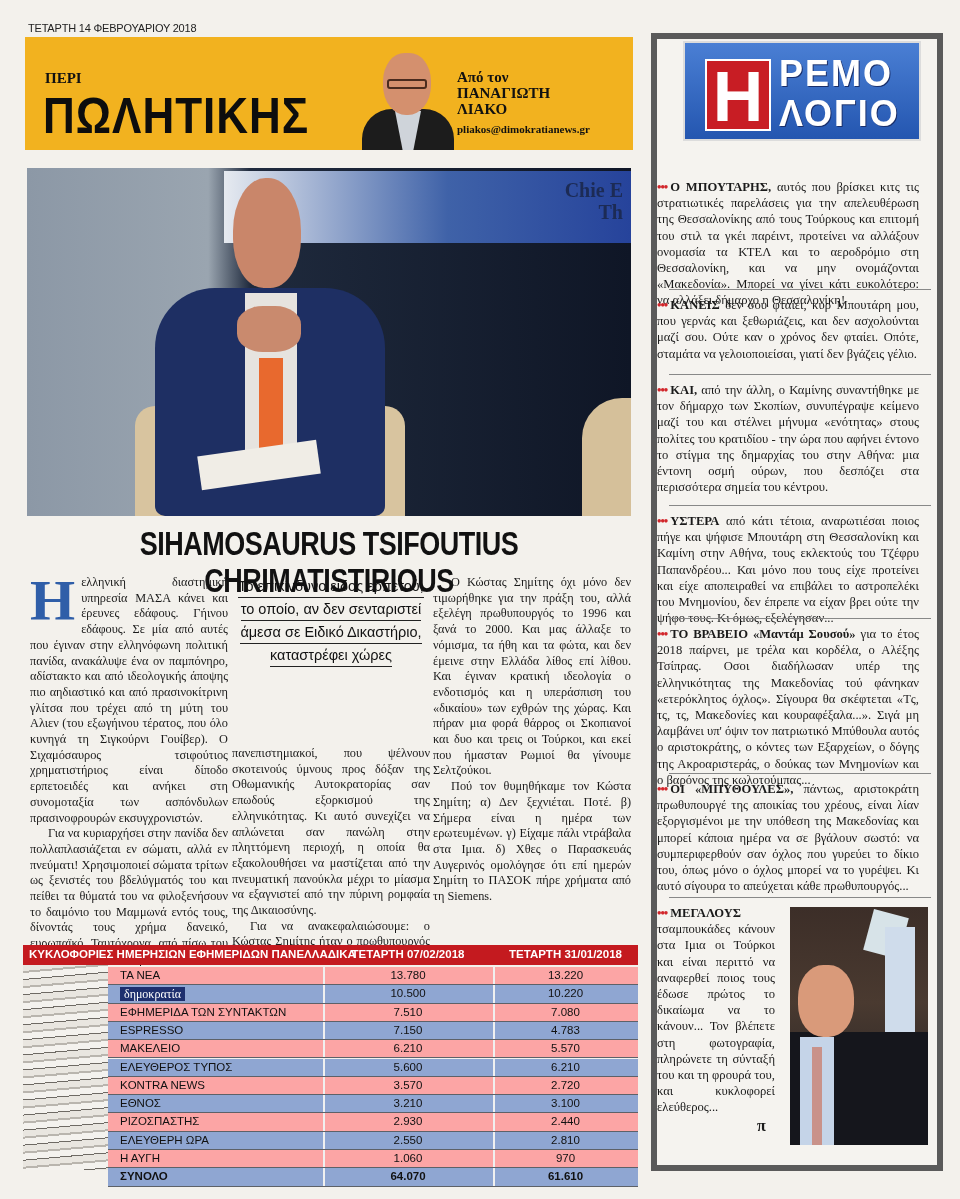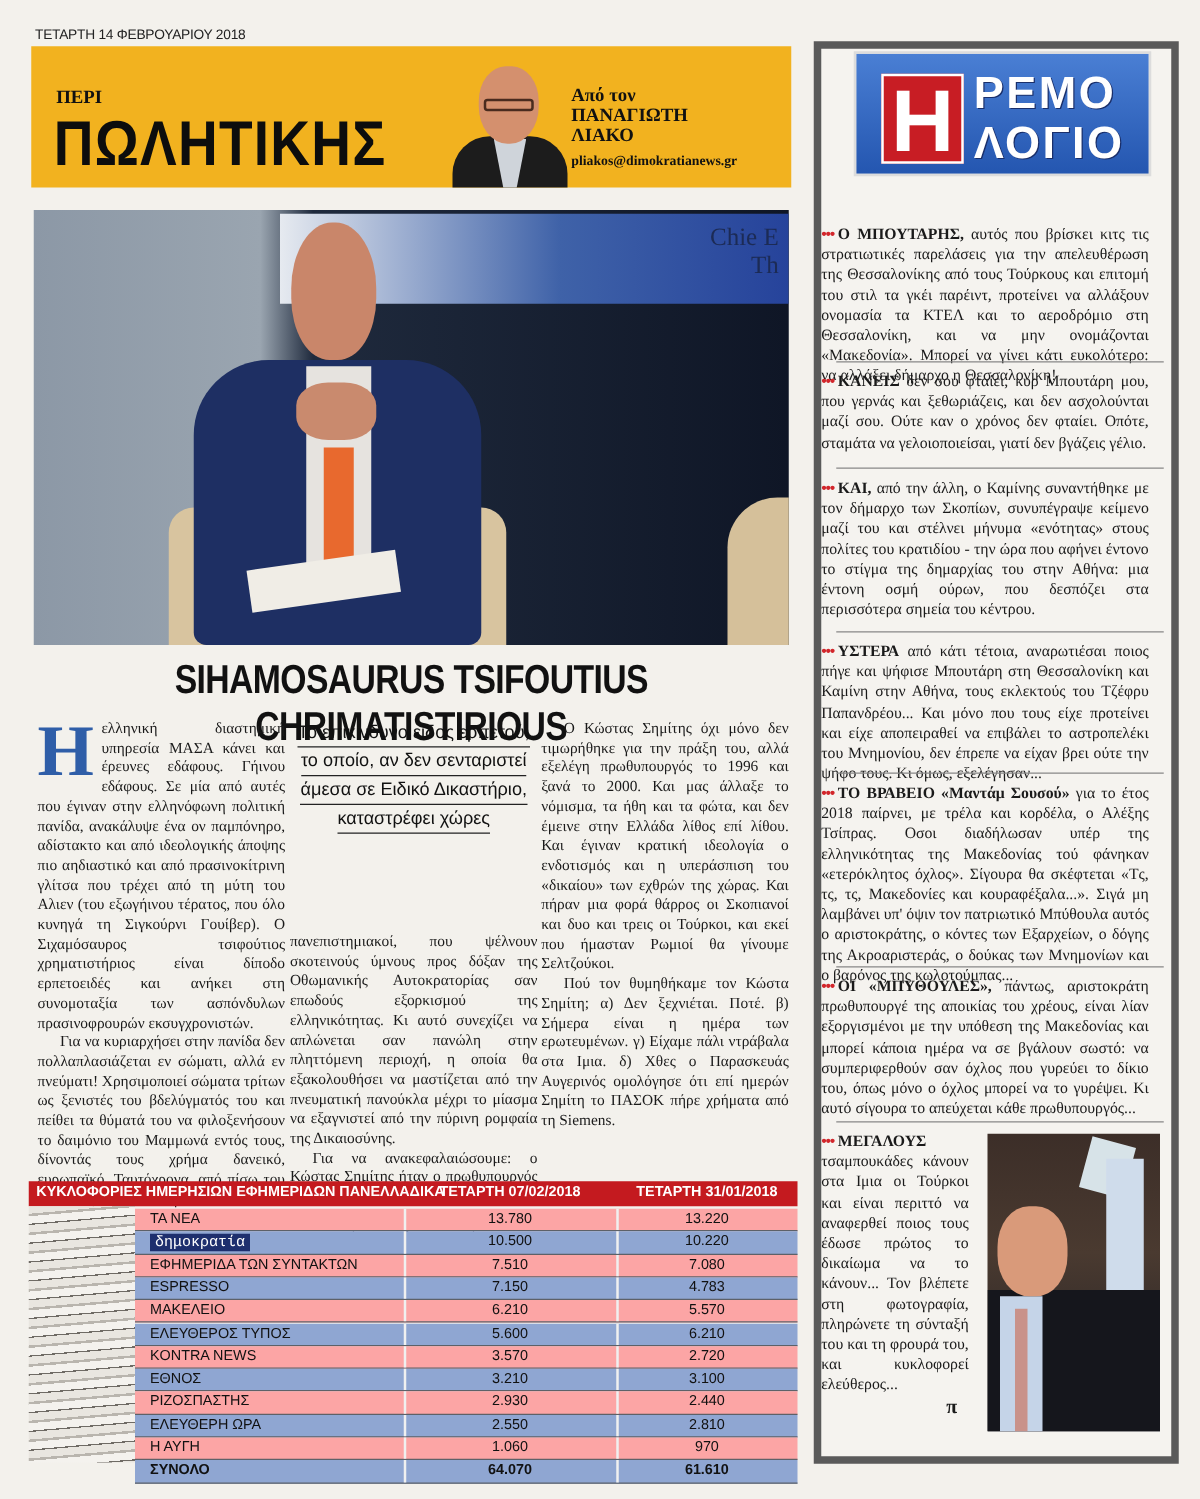--- a/index.html
+++ b/index.html
@@ -50,21 +50,21 @@
     font-family: "Liberation Serif", serif; font-weight: bold;
     font-size: 11px; color: #111;
   }
   
   .main-photo {
     position: absolute; left: 27px; top: 168px; width: 604px; height: 348px;
     background: linear-gradient(90deg, #8c98a6 0%, #9aa5b0 30%, #1f2a3d 37%, #0f1626 100%);
     overflow: hidden;
   }
   .main-photo .screen { position:absolute; left:197px; top:3px; width:407px; height:72px; background: linear-gradient(90deg,#e6eaf0 0%, #3f62a8 55%, #26439b 100%); }
-  .main-photo .screen-text { position:absolute; right:8px; top:8px; font-family:"Liberation Serif", serif; font-size:20px; font-weight:normal; color:#1c2b55; line-height:22px; text-align:right; }
+  .main-photo .screen-text { position:absolute; right:8px; top:8px; font-family:"Liberation Serif", serif; font-size:20px; font-weight:bold; color:#1c2b55; line-height:22px; text-align:right; }
   .main-photo .chair { position:absolute; left:108px; top:238px; width:270px; height:110px; background:#d8c49f; border-radius:20px 20px 0 0; }
   .main-photo .chair2 { position:absolute; left:555px; top:230px; width:60px; height:118px; background:#d5c09a; border-radius:40px 0 0 0; }
   .main-photo .body { position:absolute; left:128px; top:120px; width:230px; height:228px; background:#1e2f63; border-radius:60px 60px 10px 10px; }
   .main-photo .shirt { position:absolute; left:218px; top:125px; width:52px; height:160px; background:#e6e3df; }
   .main-photo .tie { position:absolute; left:232px; top:190px; width:24px; height:92px; background:#e8692e; }
   .main-photo .head { position:absolute; left:206px; top:10px; width:68px; height:110px; background:#c9866a; border-radius:48% 48% 45% 45%; }
   .main-photo .hands { position:absolute; left:210px; top:138px; width:64px; height:46px; background:#c98a6e; border-radius:40%; }
   .main-photo .paper { position:absolute; left:172px; top:280px; width:120px; height:34px; background:#f0ede6; transform: rotate(-8deg); }
 
   
@@ -120,21 +120,21 @@
     border-bottom: 1px solid #5d6168;
   }
   .row.grey { background: #fca5a5; }
   .row.blue { background: #8fa6d2; }
   .row .name { position: absolute; left: 12px; top: 2px; }
   .row .v1 { position: absolute; left: 215px; width: 170px; text-align: center; top: 2px; }
   .row .v2 { position: absolute; left: 385px; width: 145px; text-align: center; top: 2px; }
   .row .sep { position: absolute; left: 385px; top: 0; width: 2px; height: 100%; background: #f0f0f0; }
   .row .sep0 { position: absolute; left: 215px; top: 0; width: 2px; height: 100%; background: #f0f0f0; }
   .row.total { font-weight: bold; }
-  .row .brand { background: #1e2f6e; color: #fff; padding: 0 4px; font-family: Liberation Mono, monospace; font-size: 12px; }
+  .row .brand { background: #1e2f6e; color: #fff; padding: 0 4px; font-family: Liberation Serif, serif; font-size: 12px; }
 
   
   .sidebar {
     position: absolute; left: 651px; top: 33px; width: 292px; height: 1138px;
     border: 6px solid #5a5a5a; background: #f5f3ef;
   }
   .logo {
     position: absolute; left: 26px; top: 2px; width: 238px; height: 100px;
     background: linear-gradient(180deg, #4a7fd4, #2456b0); border: 2px solid #dcdcdc;
   }

